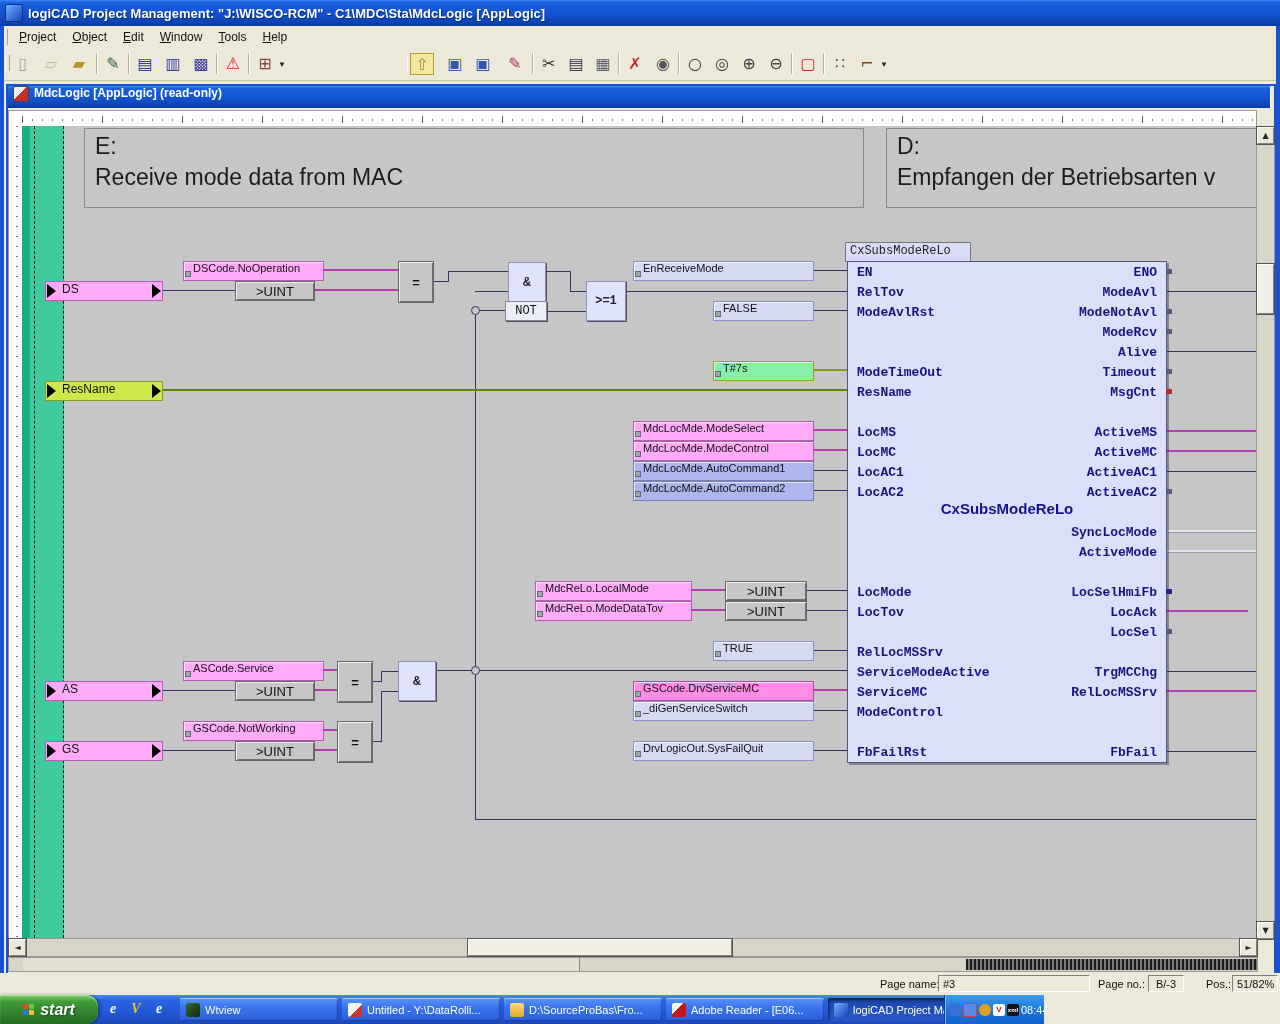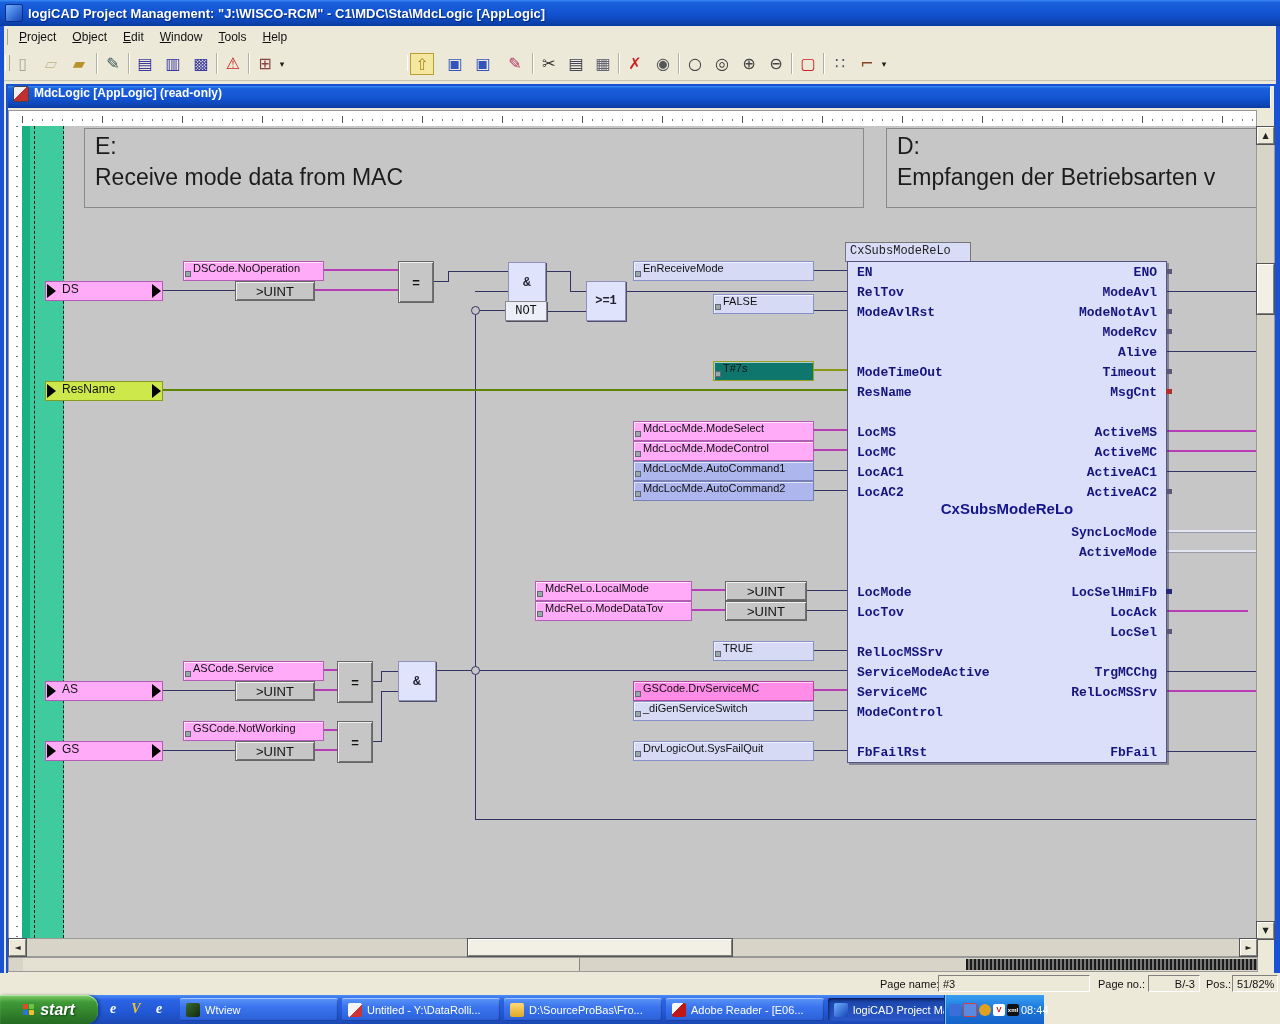--- a/index.html
+++ b/index.html
@@ -82,21 +82,21 @@
     font:bold 15px "Liberation Sans",sans-serif;color:#14148c}
   .stub{position:absolute;width:6px;height:5px;background:#5a5a78}
   
   .ob{position:absolute;height:18px;line-height:17px;font:11px "Liberation Sans",sans-serif;color:#111;
     padding-left:9px;border:1px solid #8890c8;background:#d7daf5;white-space:nowrap;overflow:hidden;
     box-shadow:inset 1px 1px 0 rgba(255,255,255,.65)}
   .ob::before{content:"";position:absolute;left:1px;bottom:3px;width:4px;height:4px;background:#9aa;border:1px solid #667}
   .ob.pink{background:#ffabf7;border-color:#b35cb3}
   .ob.hotpink{background:#ff8ce6;border-color:#b3479e}
   .ob.peri{background:#aeb6ee;border-color:#7880b8}
-  .ob.ygreen{background:#0f766e;border-color:#9aa020}
+  .ob.ygreen{background:#86efac;border-color:#9aa020}
   .gbox{position:absolute;display:flex;align-items:center;justify-content:center;
     font:bold 13px "Liberation Sans",sans-serif;color:#111;background:#c6c6c6;border:1px solid #666;
     box-shadow:inset 1px 1px 0 #f0f0f0,inset -1px -1px 0 #707070}
   .lav{background:#dfe3fb;border:1px solid #9090b8;box-shadow:1px 1px 0 #50506e;color:#223;
     font:bold 13px "Liberation Mono",monospace}
   .notbox{background:#eceef8;border:1px solid #888;box-shadow:1px 1px 0 #50506e;
     font:12px "Liberation Mono",monospace;color:#111}
   
   .conn{position:absolute;width:118px;height:20px;line-height:20px;font:12px "Liberation Sans",sans-serif;
     color:#111;background:#ffabf7;border:1px solid #b35cb3;padding-left:16px;box-sizing:border-box}
@@ -322,21 +322,21 @@
 <div class="gbox lav" style="left:398px;top:661px;width:36px;height:38px">&amp;</div>
 <div class="gbox" style="left:337px;top:721px;width:34px;height:40px">=</div>
 
 <div class="conn" style="left:45px;top:281px">DS</div>
 <div class="conn grn" style="left:45px;top:381px">ResName</div>
 <div class="conn" style="left:45px;top:681px">AS</div>
 <div class="conn" style="left:45px;top:741px">GS</div>
 
 <div class="ob pink" style="left:183px;top:261px;width:130px">DSCode.NoOperation</div>
 <div class="ob" style="left:633px;top:261px;width:170px">EnReceiveMode</div>
-<div class="ob" style="left:713px;top:294px;width:90px">FALSE</div>
+<div class="ob" style="left:713px;top:301px;width:90px">FALSE</div>
 <div class="ob ygreen" style="left:713px;top:361px;width:90px">T#7s</div>
 <div class="ob pink" style="left:633px;top:421px;width:170px">MdcLocMde.ModeSelect</div>
 <div class="ob pink" style="left:633px;top:441px;width:170px">MdcLocMde.ModeControl</div>
 <div class="ob peri" style="left:633px;top:461px;width:170px">MdcLocMde.AutoCommand1</div>
 <div class="ob peri" style="left:633px;top:481px;width:170px">MdcLocMde.AutoCommand2</div>
 <div class="ob pink" style="left:535px;top:581px;width:146px">MdcReLo.LocalMode</div>
 <div class="ob pink" style="left:535px;top:601px;width:146px">MdcReLo.ModeDataTov</div>
 <div class="ob" style="left:713px;top:641px;width:90px">TRUE</div>
 <div class="ob pink" style="left:183px;top:661px;width:130px">ASCode.Service</div>
 <div class="ob pink" style="left:183px;top:721px;width:130px">GSCode.NotWorking</div>
@@ -408,21 +408,21 @@
   <i class="pcell" style="left:232px;width:110px"></i>
   <i class="pcell" style="left:342px;width:112px"></i>
   <i class="pcell" style="left:454px;width:116px"></i>
   <i class="pdots" style="left:957px;width:291px"></i>
 </div>
 
 <div class="statusbar">
   <span class="slabel" style="left:880px">Page name:</span>
   <div class="sunken" style="left:938px;width:152px">#3</div>
   <span class="slabel" style="left:1098px">Page no.:</span>
-  <div class="sunken" style="left:1148px;width:52px;text-align:right">B/-3</div>
+  <div class="sunken" style="left:1148px;width:36px;text-align:center">B/-3</div>
   <span class="slabel" style="left:1206px">Pos.:</span>
   <div class="sunken" style="left:1232px;width:46px">51/82%</div>
 </div>
 
 <div class="taskbar">
   <div class="startbtn">
     <span class="flag">
       <i style="background:#e24a2e"></i>
         <i style="background:#6fc242"></i>
       <i style="background:#2e72e2"></i>

